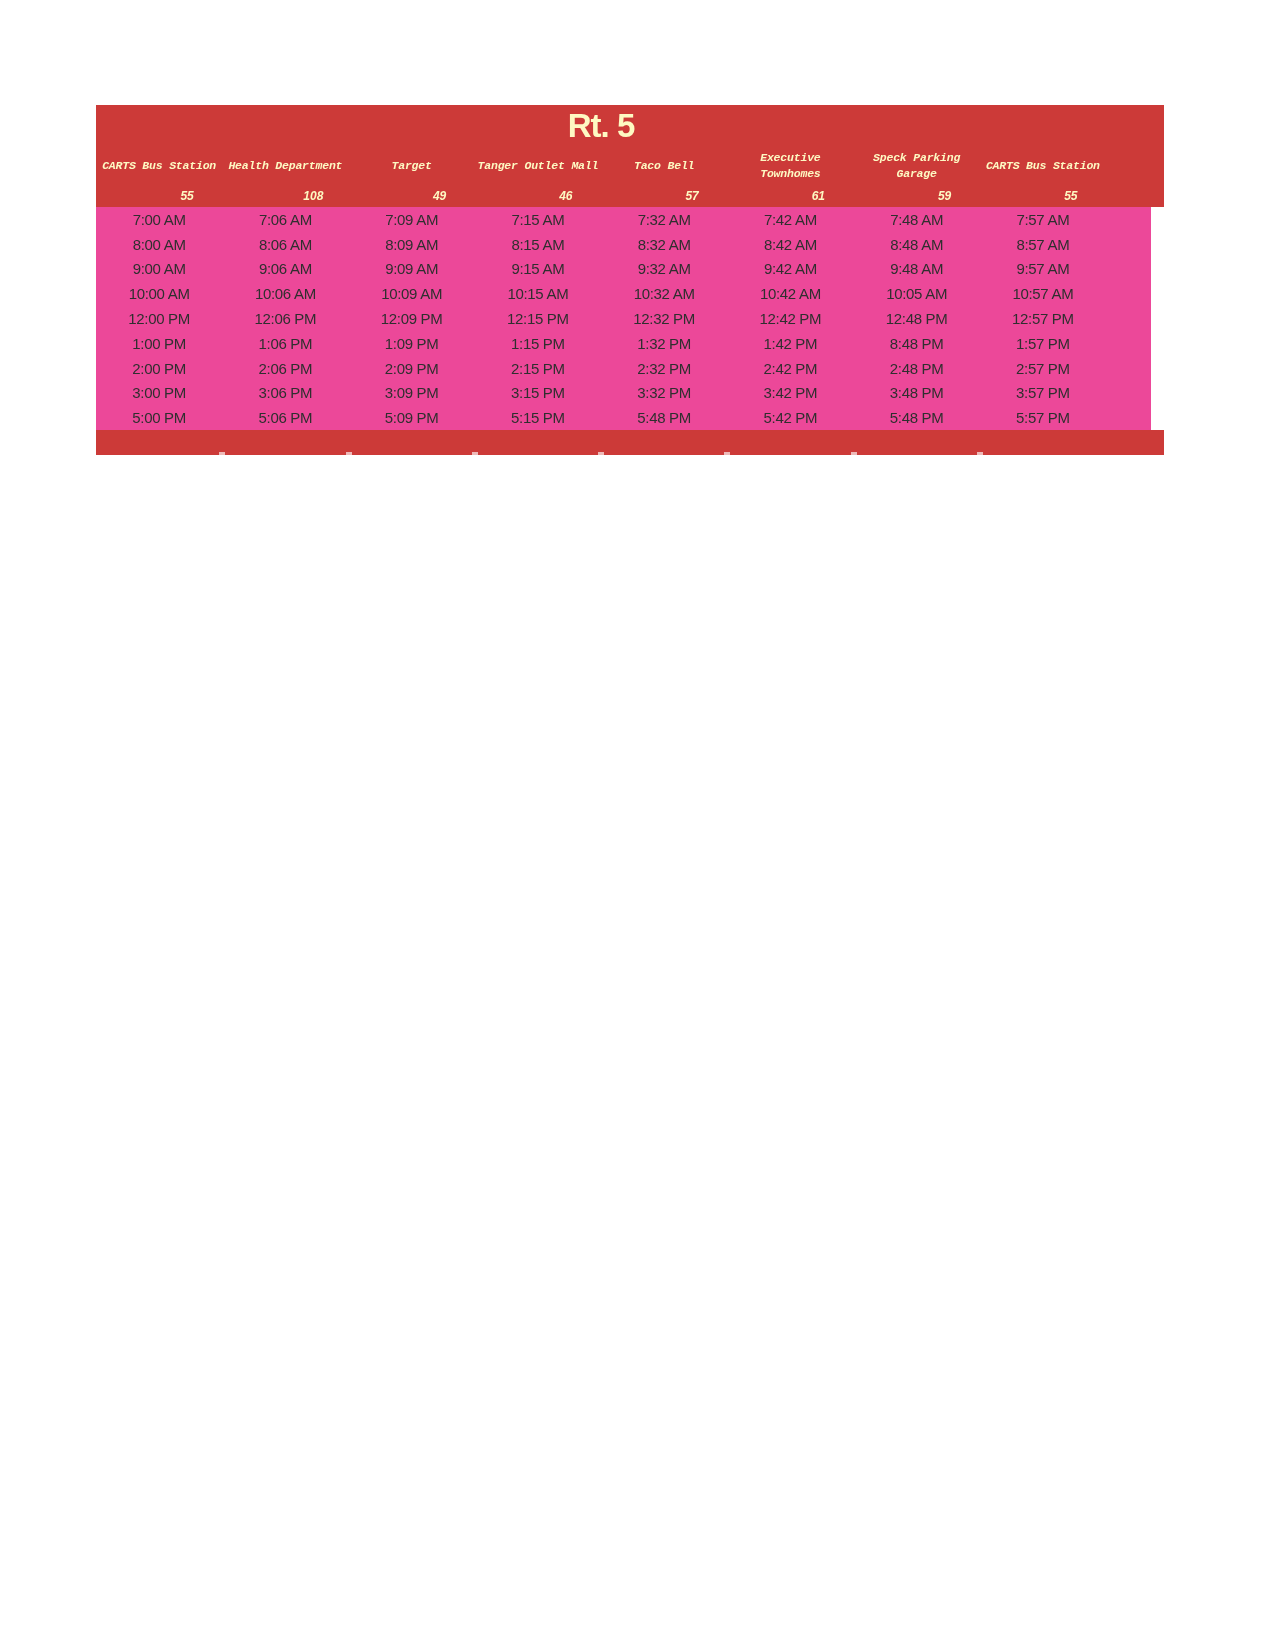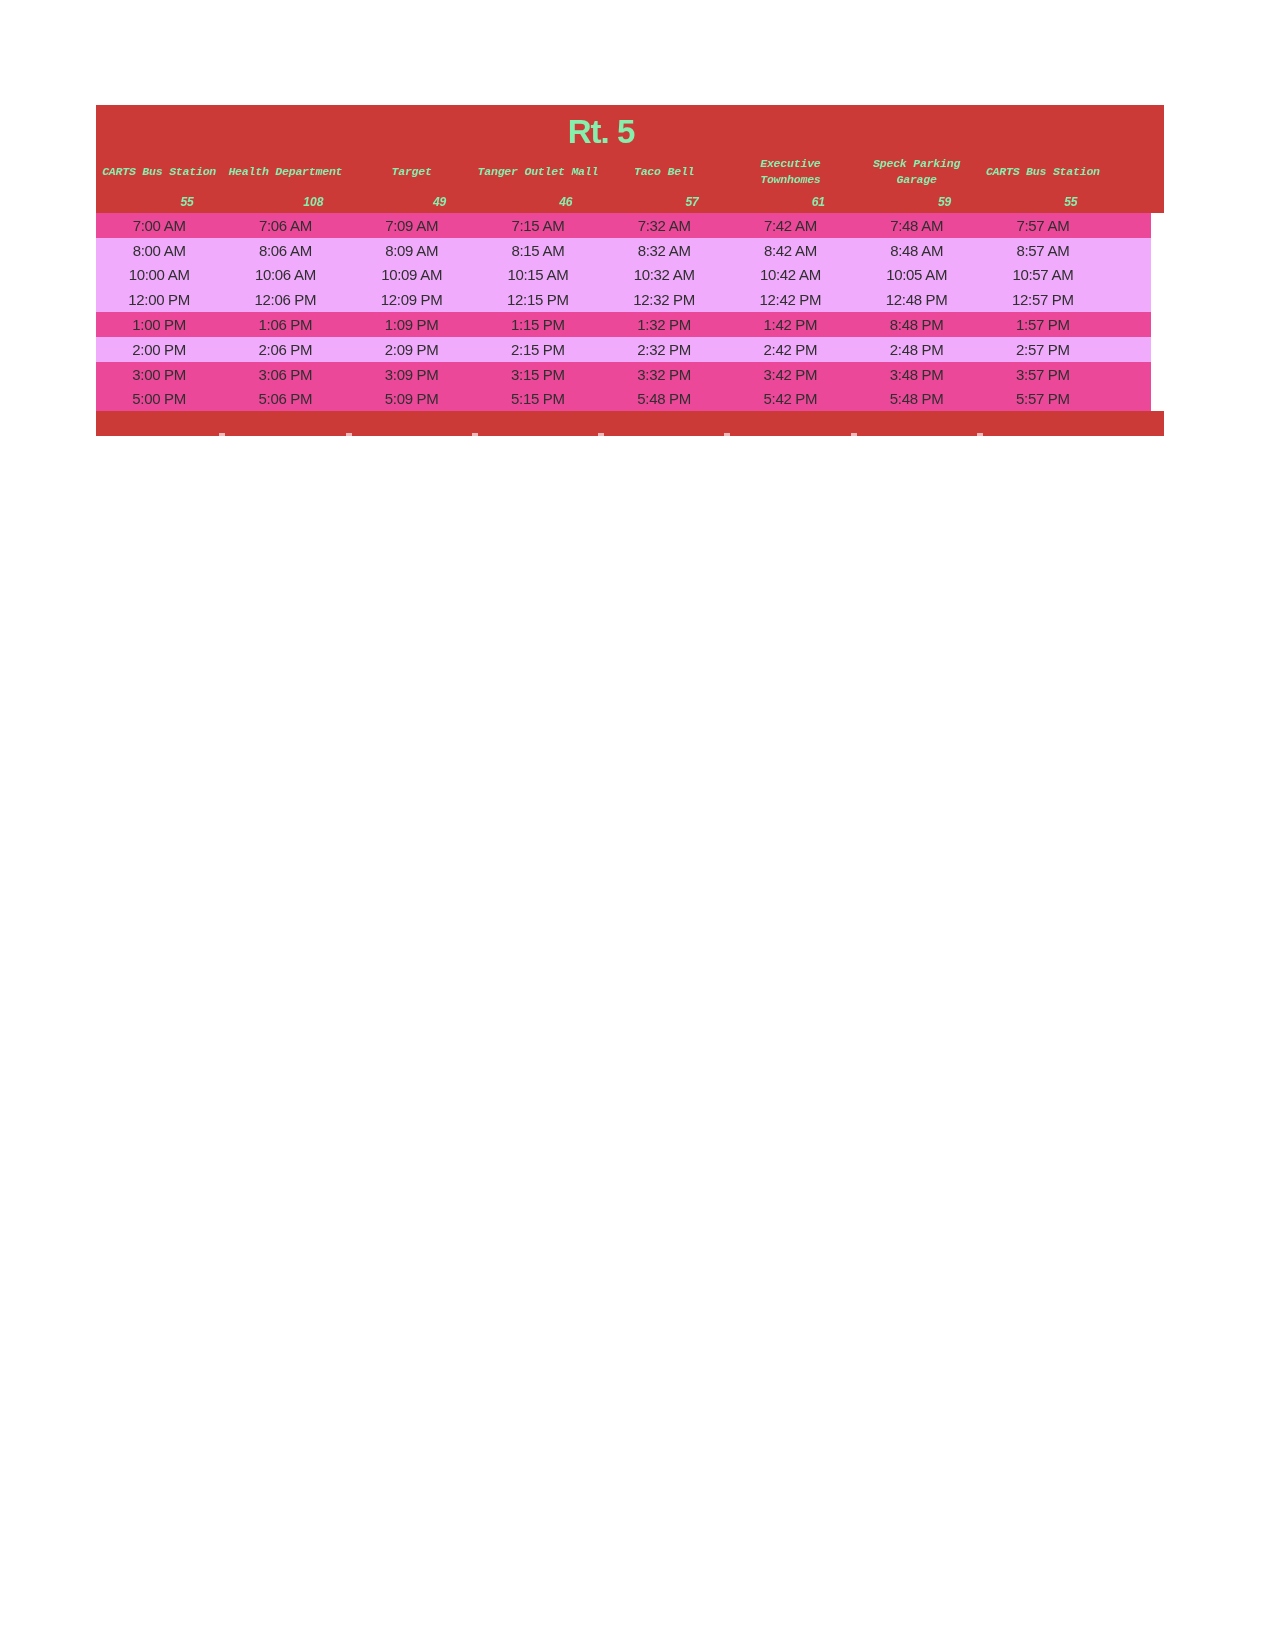--- a/index.html
+++ b/index.html
@@ -17,22 +17,21 @@
   }
   .schedule {
     position: absolute;
     left: 96px;
     top: 105px;
     width: 1068px;
   }
   
   .header-bar {
     background: #cc3a38;
-    color: #86efac;
-    padding-top: 6px;
+    color: #fef9c3;
   }
   .title-row {
     width: 1010px;
     height: 42px;
     display: flex;
     align-items: center;
     justify-content: center;
   }
   .route-title {
     font-size: 33px;
@@ -65,21 +64,21 @@
   
   .body-rows { background: #ffffff; }
   .time-row {
     width: 1055px;
     height: 24.8px;
     display: grid;
     grid-template-columns: repeat(8, 126.25px);
     align-items: center;
     background: #ec4899;
   }
-  .time-row.stripe { background: #f0abfc; }
+  .time-row.stripe { background: #ec4899; }
   .time-cell {
     text-align: center;
     font-size: 15px;
     color: #2f2f2f;
     letter-spacing: -0.3px;
     white-space: nowrap;
   }
   
   .footer-bar {
     position: relative;
@@ -142,20 +141,30 @@
         <div class="time-row stripe">
           <div class="time-cell">8:00 AM</div>
           <div class="time-cell">8:06 AM</div>
           <div class="time-cell">8:09 AM</div>
           <div class="time-cell">8:15 AM</div>
           <div class="time-cell">8:32 AM</div>
           <div class="time-cell">8:42 AM</div>
           <div class="time-cell">8:48 AM</div>
           <div class="time-cell">8:57 AM</div>
         </div>
+        <div class="time-row">
+          <div class="time-cell">9:00 AM</div>
+          <div class="time-cell">9:06 AM</div>
+          <div class="time-cell">9:09 AM</div>
+          <div class="time-cell">9:15 AM</div>
+          <div class="time-cell">9:32 AM</div>
+          <div class="time-cell">9:42 AM</div>
+          <div class="time-cell">9:48 AM</div>
+          <div class="time-cell">9:57 AM</div>
+        </div>
         <div class="time-row stripe">
           <div class="time-cell">10:00 AM</div>
           <div class="time-cell">10:06 AM</div>
           <div class="time-cell">10:09 AM</div>
           <div class="time-cell">10:15 AM</div>
           <div class="time-cell">10:32 AM</div>
           <div class="time-cell">10:42 AM</div>
           <div class="time-cell">10:05 AM</div>
           <div class="time-cell">10:57 AM</div>
         </div>

